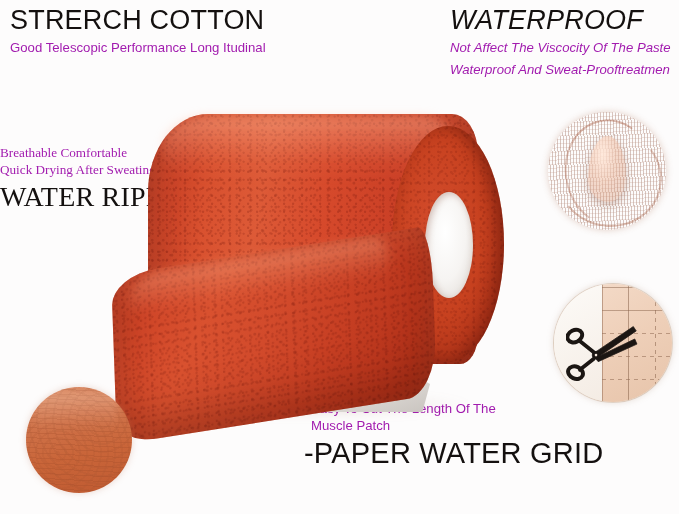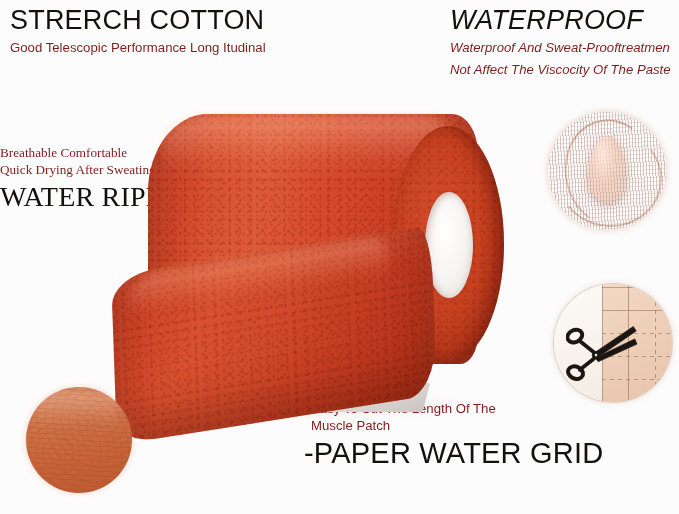--- a/index.html
+++ b/index.html
@@ -26,21 +26,21 @@
     font-weight: 400;
     letter-spacing: 0.2px;
     line-height: 1.04;
     color: #14100f;
     white-space: nowrap;
   }
   .feat-sub {
     font-size: 13.2px;
     font-weight: 400;
     line-height: 1.30;
-    color: #7f1d1d;
+    color: #a21caf;
     white-space: nowrap;
   }
 
   #blk-stretch { left: 10px; top: 6px; }
   #blk-stretch .feat-sub { margin-top: 5px; }
 
   #blk-waterproof { left: 450px; top: 6px; font-style: italic; }
   #blk-waterproof .feat-sub { margin-top: 5px; }
 
   #blk-ripple { left: 0; top: 144px; font-family: Liberation Serif, serif; }
@@ -329,22 +329,22 @@
 
 <div id="page">
 
   <div class="feat" id="blk-stretch">
     <div class="feat-head">STRERCH COTTON</div>
     <div class="feat-sub">Good Telescopic Performance Long Itudinal</div>
   </div>
 
   <div class="feat" id="blk-waterproof">
     <div class="feat-head">WATERPROOF</div>
+    <div class="feat-sub">Not Affect The Viscocity Of The Paste</div>
     <div class="feat-sub">Waterproof And Sweat-Prooftreatmen</div>
-    <div class="feat-sub">Not Affect The Viscocity Of The Paste</div>
   </div>
 
   <div class="feat" id="blk-ripple">
     <div class="feat-sub">Breathable Comfortable</div>
     <div class="feat-sub">Quick Drying After Sweating</div>
     <div class="feat-head">WATER RIPPLE</div>
   </div>
 
   <div class="feat" id="blk-grid">
     <div class="feat-sub">Easy To Cut The Length Of The</div>

